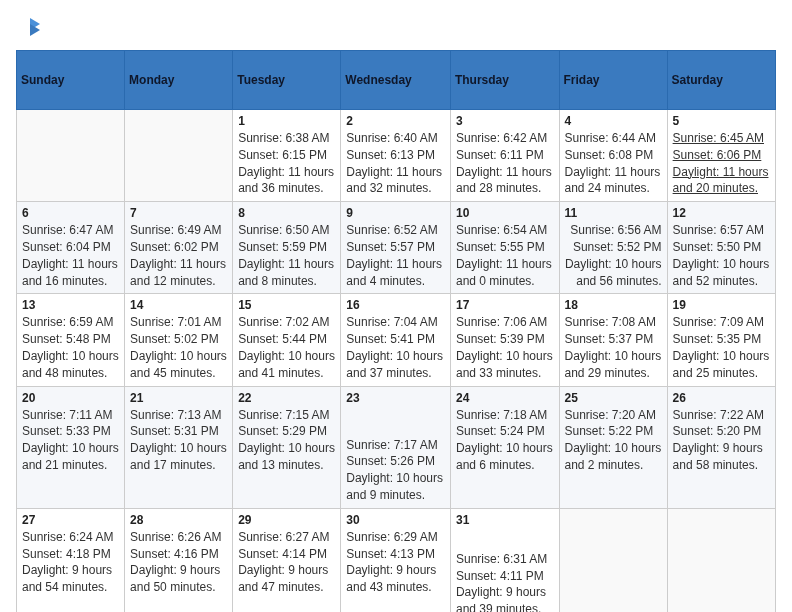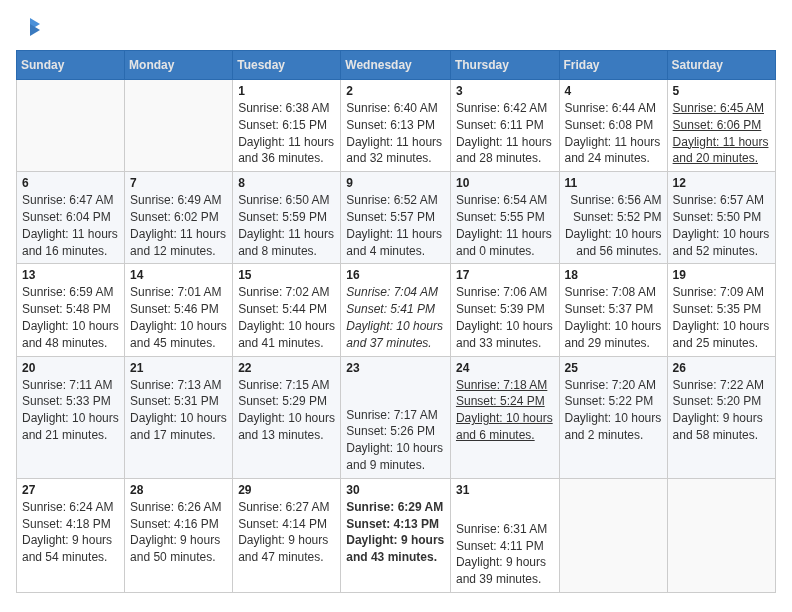--- a/index.html
+++ b/index.html
@@ -48,22 +48,22 @@
       font-size: 15px;
       color: #555;
     }
     .calendar {
       width: 100%;
       border-collapse: collapse;
       font-size: 11px;
     }
     .calendar thead th {
       background-color: #3a7abf;
-      color: #e5e5e5;
-      padding: 7px 4px;
+      color: #0f172a;
+      padding: 22px 4px;
       text-align: left;
       font-size: 12px;
       font-weight: bold;
       border: 1px solid #2a6aaf;
     }
     .calendar tbody td {
       vertical-align: top;
       border: 1px solid #ccc;
       padding: 4px 5px;
       width: 113px;
@@ -206,32 +206,32 @@
       <tr>
         <td>
           <div class="day-num">13</div>
           <div class="day-info" style="white-space: pre-line;">Sunrise: 6:59 AM
 Sunset: 5:48 PM
 Daylight: 10 hours and 48 minutes.</div>
         </td>
         <td>
           <div class="day-num">14</div>
           <div class="day-info" style="white-space: pre-line;">Sunrise: 7:01 AM
-Sunset: 5:46 PM
+Sunset: 5:02 PM
 Daylight: 10 hours and 45 minutes.</div>
         </td>
         <td>
           <div class="day-num">15</div>
           <div class="day-info" style="white-space: pre-line;">Sunrise: 7:02 AM
 Sunset: 5:44 PM
 Daylight: 10 hours and 41 minutes.</div>
         </td>
         <td>
           <div class="day-num">16</div>
-          <div class="day-info" style="white-space: pre-line; font-style: italic;">Sunrise: 7:04 AM
+          <div class="day-info" style="white-space: pre-line;">Sunrise: 7:04 AM
 Sunset: 5:41 PM
 Daylight: 10 hours and 37 minutes.</div>
         </td>
         <td>
           <div class="day-num">17</div>
           <div class="day-info" style="white-space: pre-line;">Sunrise: 7:06 AM
 Sunset: 5:39 PM
 Daylight: 10 hours and 33 minutes.</div>
         </td>
         <td>
@@ -267,21 +267,21 @@
 Daylight: 10 hours and 13 minutes.</div>
         </td>
         <td>
           <div class="day-num">23</div>
           <div class="day-info" style="white-space: pre-line; margin-top: 32px;">Sunrise: 7:17 AM
 Sunset: 5:26 PM
 Daylight: 10 hours and 9 minutes.</div>
         </td>
         <td>
           <div class="day-num">24</div>
-          <div class="day-info" style="white-space: pre-line; text-decoration: underline;">Sunrise: 7:18 AM
+          <div class="day-info" style="white-space: pre-line;">Sunrise: 7:18 AM
 Sunset: 5:24 PM
 Daylight: 10 hours and 6 minutes.</div>
         </td>
         <td>
           <div class="day-num">25</div>
           <div class="day-info" style="white-space: pre-line;">Sunrise: 7:20 AM
 Sunset: 5:22 PM
 Daylight: 10 hours and 2 minutes.</div>
         </td>
         <td>
@@ -305,21 +305,21 @@
 Daylight: 9 hours and 50 minutes.</div>
         </td>
         <td>
           <div class="day-num">29</div>
           <div class="day-info" style="white-space: pre-line;">Sunrise: 6:27 AM
 Sunset: 4:14 PM
 Daylight: 9 hours and 47 minutes.</div>
         </td>
         <td>
           <div class="day-num">30</div>
-          <div class="day-info" style="white-space: pre-line; font-weight: bold;">Sunrise: 6:29 AM
+          <div class="day-info" style="white-space: pre-line;">Sunrise: 6:29 AM
 Sunset: 4:13 PM
 Daylight: 9 hours and 43 minutes.</div>
         </td>
         <td>
           <div class="day-num">31</div>
           <div class="day-info" style="white-space: pre-line; margin-top: 24px;">Sunrise: 6:31 AM
 Sunset: 4:11 PM
 Daylight: 9 hours and 39 minutes.</div>
         </td>
         <td class="empty-cell"></td>

